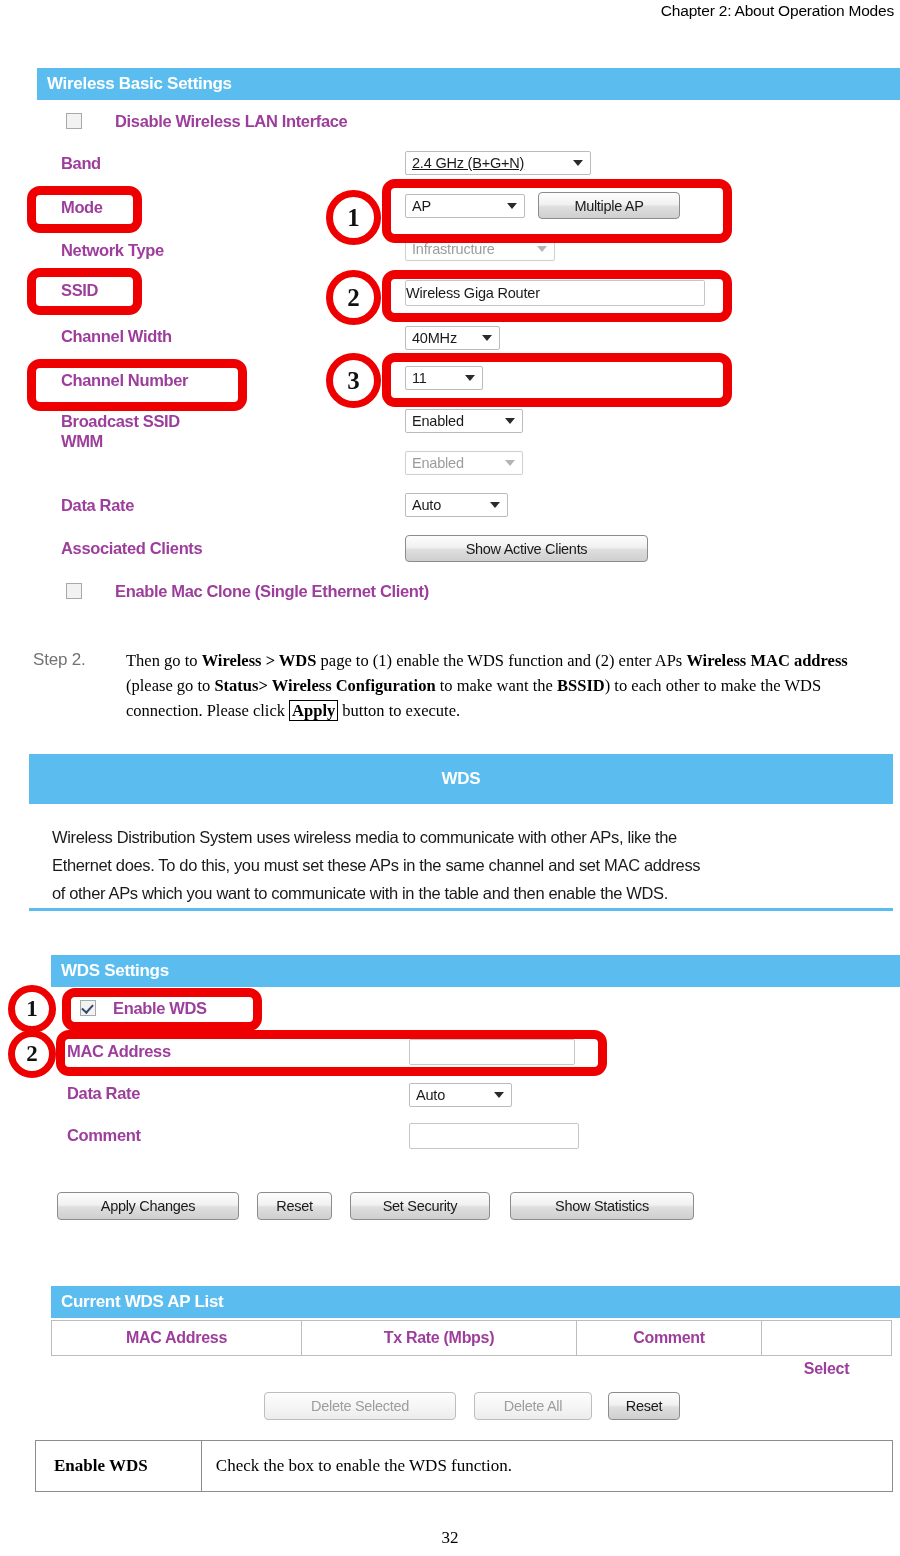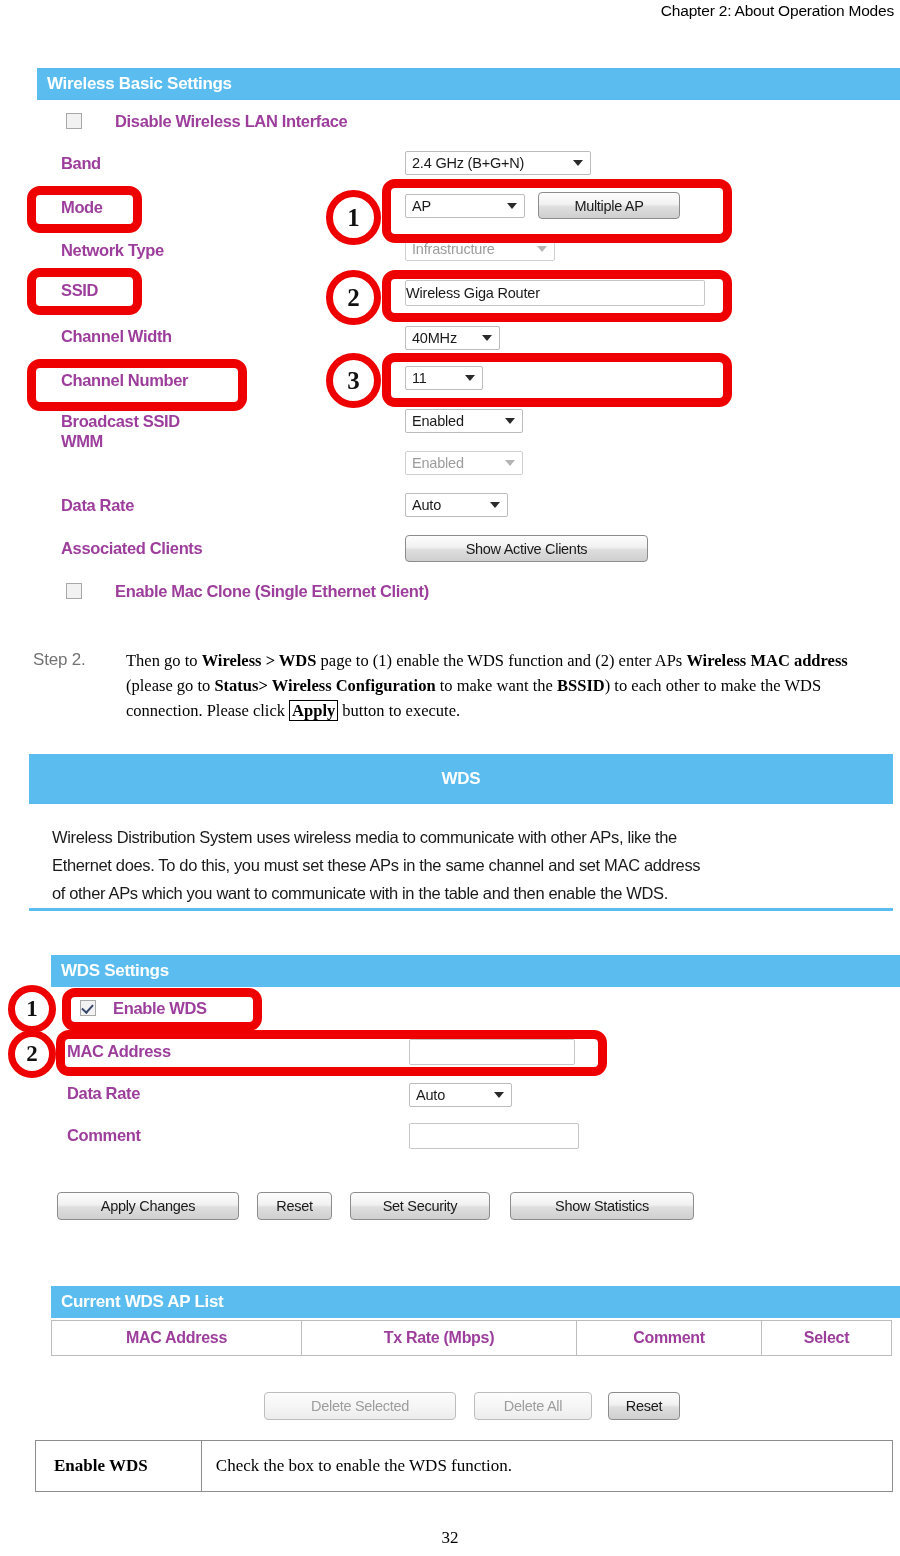--- a/index.html
+++ b/index.html
@@ -209,21 +209,21 @@
     display: flex;
     align-items: center;
     justify-content: center;
     color: #9d3e9c;
     font-family: "Liberation Sans", sans-serif;
     font-weight: bold;
     font-size: 16px;
     letter-spacing: -0.3px;
     height: 100%;
   }
-  .aplist .cell:last-child { border-right: none; }
+  .aplist .cell:last-child { border-right: none; margin-top: 31px; }
 
   
   .desc-table {
     position: absolute;
     box-sizing: border-box;
     border: 1px solid #8d8d8d;
     display: flex;
     background: #ffffff;
   }
   .desc-table .c1 {
@@ -273,21 +273,21 @@
 <div class="fld-label" style="left:61px; top:198px;">Mode</div>
 <div class="fld-label" style="left:61px; top:241px;">Network Type</div>
 <div class="fld-label" style="left:61px; top:281px;">SSID</div>
 <div class="fld-label" style="left:61px; top:327px;">Channel Width</div>
 <div class="fld-label" style="left:61px; top:371px;">Channel Number</div>
 <div class="fld-label" style="left:61px; top:412px;">Broadcast SSID</div>
 <div class="fld-label" style="left:61px; top:432px;">WMM</div>
 <div class="fld-label" style="left:61px; top:496px;">Data Rate</div>
 <div class="fld-label" style="left:61px; top:539px;">Associated Clients</div>
 
-<div class="sel" style="left:405px; top:151px; width:186px;">
+<div class="sel" style="left:405px; top:151px; width:186px;text-decoration:underline;">
   <span>2.4 GHz (B+G+N)</span>
   <span class="arrow"></span>
 </div>
 
 <div class="sel" style="left:405px; top:194px; width:120px;">
   <span>AP</span>
   <span class="arrow"></span>
 </div>
 <div class="btn" style="left:538px; top:192px; width:142px; height:27px;">
   <span>Multiple AP</span>

